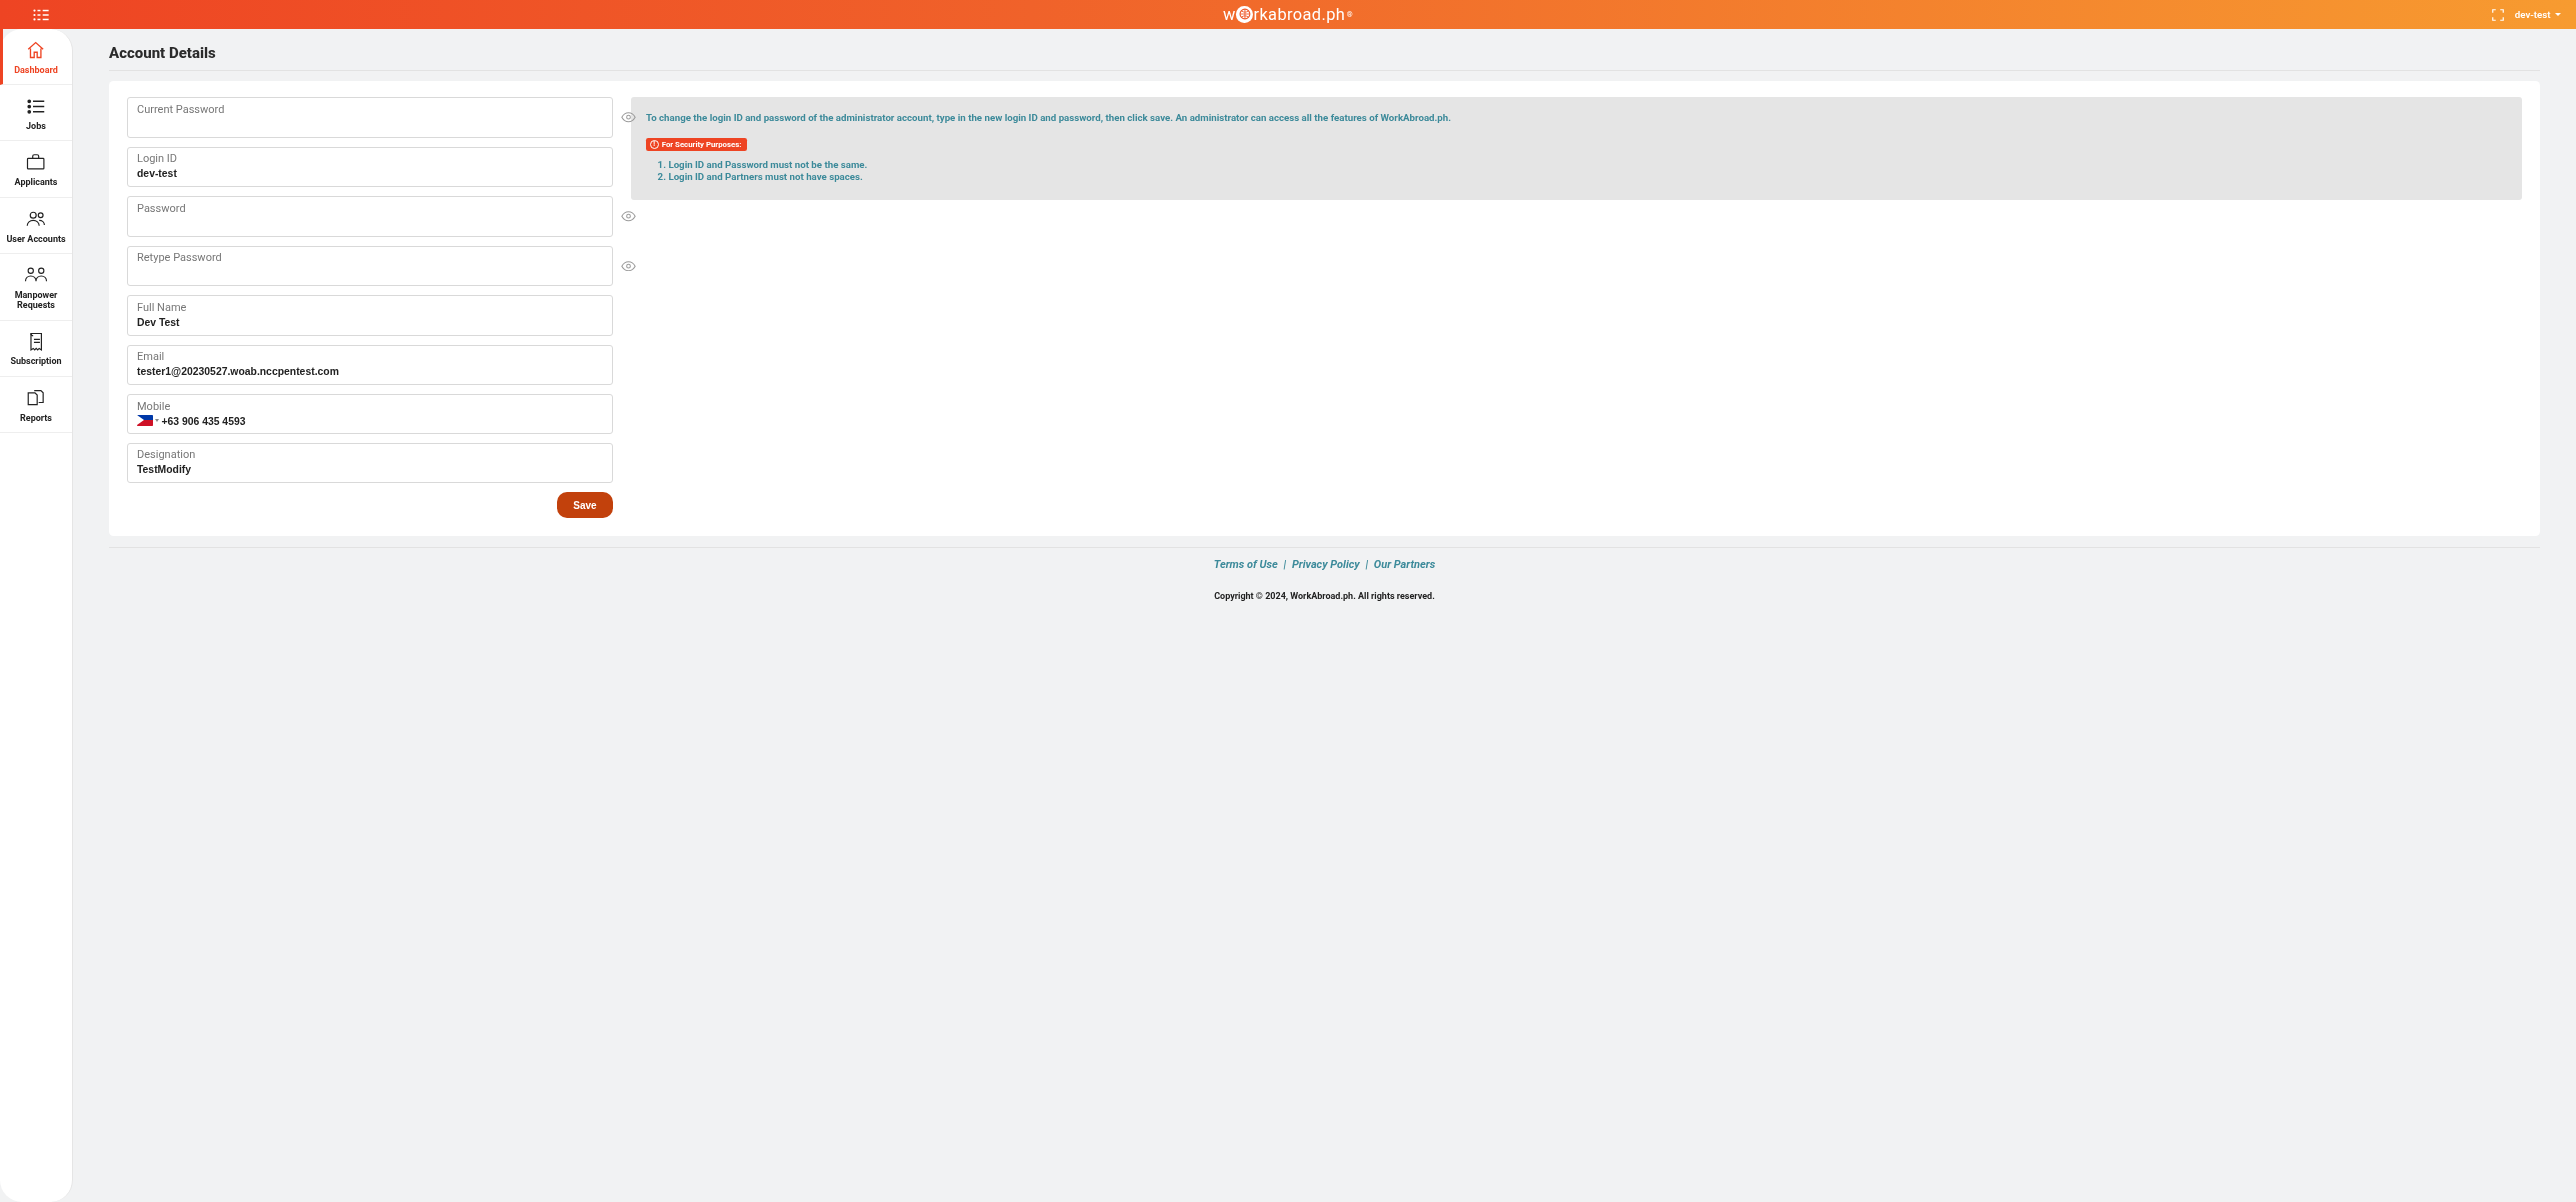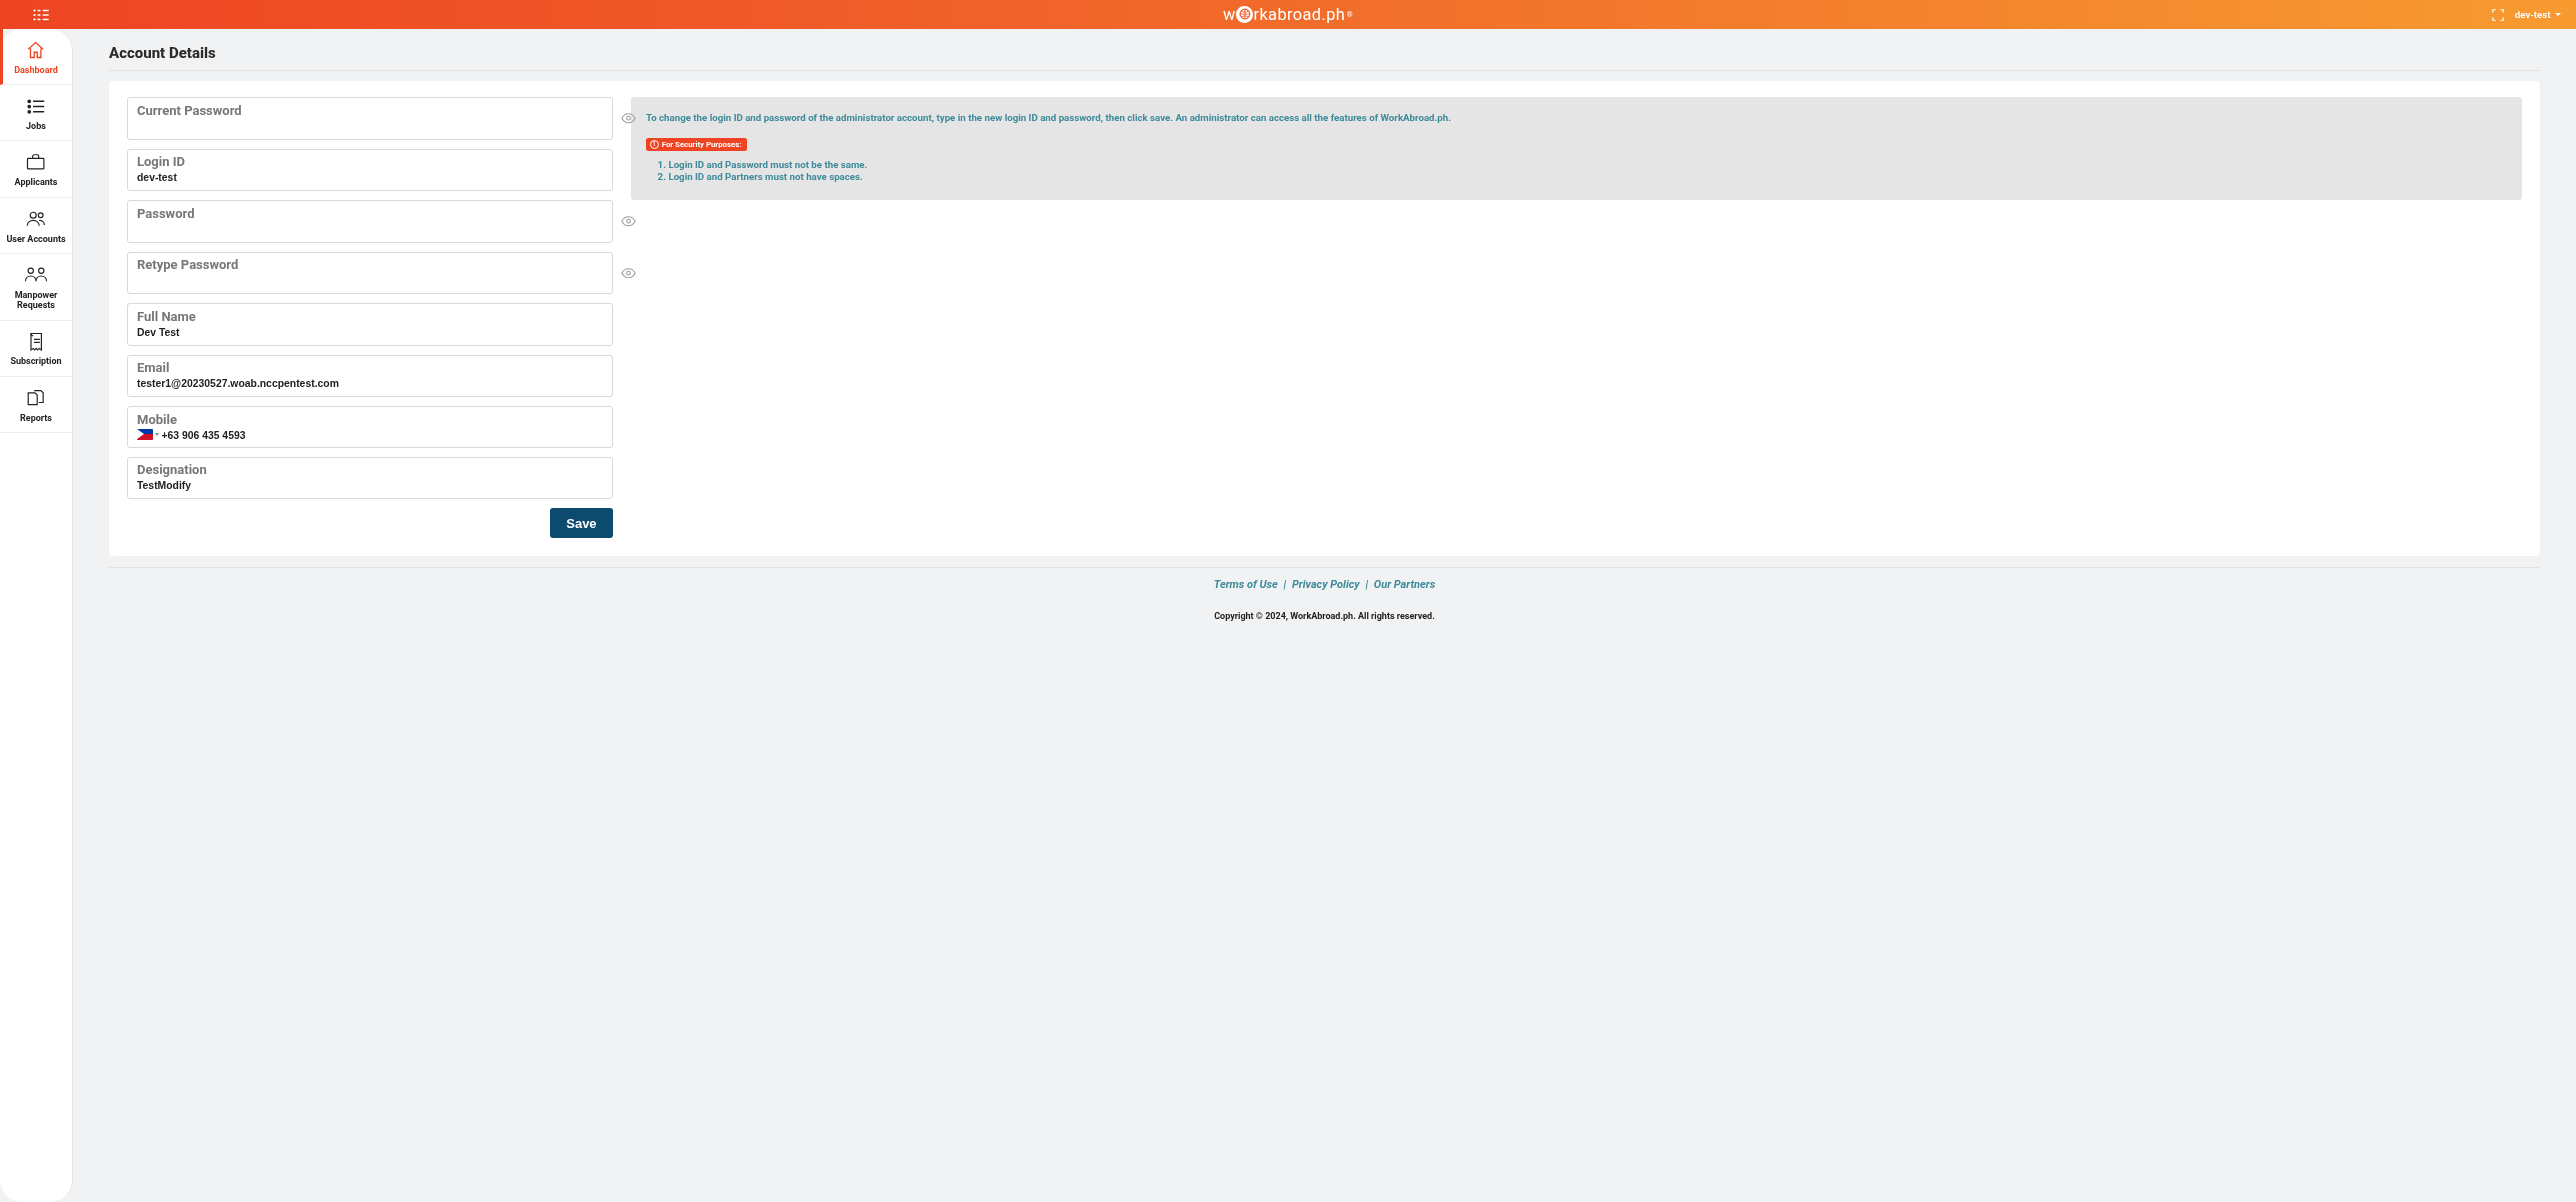--- a/index.html
+++ b/index.html
@@ -67,21 +67,21 @@
     background:#fff; border-radius:4.5px; padding:16.4px 18px 18px;
     display:flex; gap:18px;
   }
   .form-col { width:486px; }
   .info-col { flex:1; }
 
   .field {
     border:0.7px solid #d9d9d9; border-radius:3px; padding:4.5px 9px 6px;
     margin-bottom:9px; position:relative; background:#fff;
   }
-  .field-label { font-size:13px; color:#777; font-weight:700; display:block; margin-bottom:1.5px;}
+  .field-label { font-size:11px; color:#777; font-weight:400; display:block; margin-bottom:1.5px;}
   .field input {
     border:none; outline:none; width:100%; font-size:10.4px; font-weight:700;
     color:#222; background:transparent; padding:1.5px 0 0;
   }
   .field input::placeholder { color:#aaa; font-weight:400;}
   .eye-btn {
     position:absolute; right:-25px; top:50%; transform:translateY(-50%);
     width:18px; height:18px; display:flex; align-items:center; justify-content:center;
     color:#9a9a9a; cursor:pointer; background:none; border:none;
   }
@@ -95,22 +95,22 @@
   }
   .flag::before{
     content:""; position:absolute; left:0; top:0; bottom:0; width:0; height:0;
     border-top:5.2px solid transparent; border-bottom:5.2px solid transparent; border-left:7.5px solid #fff;
   }
   .mini-caret { width:0;height:0;border-left:2.2px solid transparent;border-right:2.2px solid transparent;border-top:3px solid #888;}
   .phone-row input { flex:1; }
 
   .btn-row { display:flex; justify-content:flex-end; margin-top:3px;}
   .save-btn {
-    background:#0c4a6e; color:#fff; border:none; border-radius:3px;
-    padding:7.5px 16.4px; font-size:13px; font-weight:700; cursor:pointer;
+    background:#c2410c; color:#fff; border:none; border-radius:10px;
+    padding:7.5px 16.4px; font-size:10px; font-weight:700; cursor:pointer;
   }
 
   
   .info-box {
     background:#e5e5e5; border-radius:3px; padding:13.4px 15px 16.4px;
     color:#3c8a9a; font-weight:700; font-size:9.7px;
   }
   .info-box p { margin-bottom:12px; line-height:1.5;}
   .sec-badge {
     display:inline-flex; align-items:center; gap:3px;

